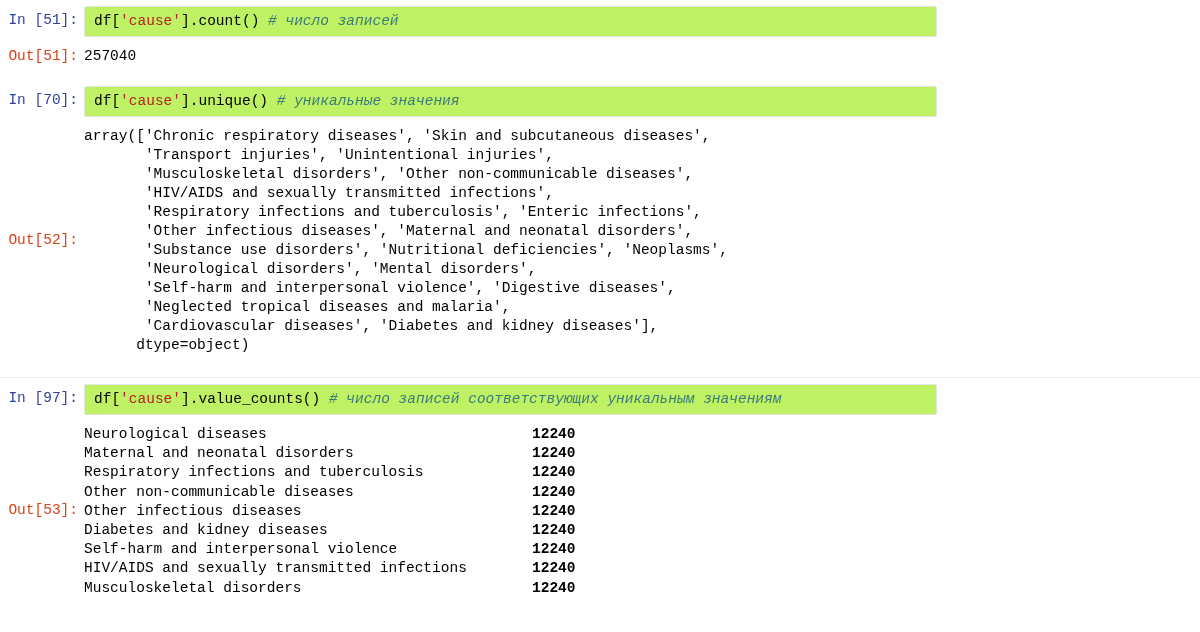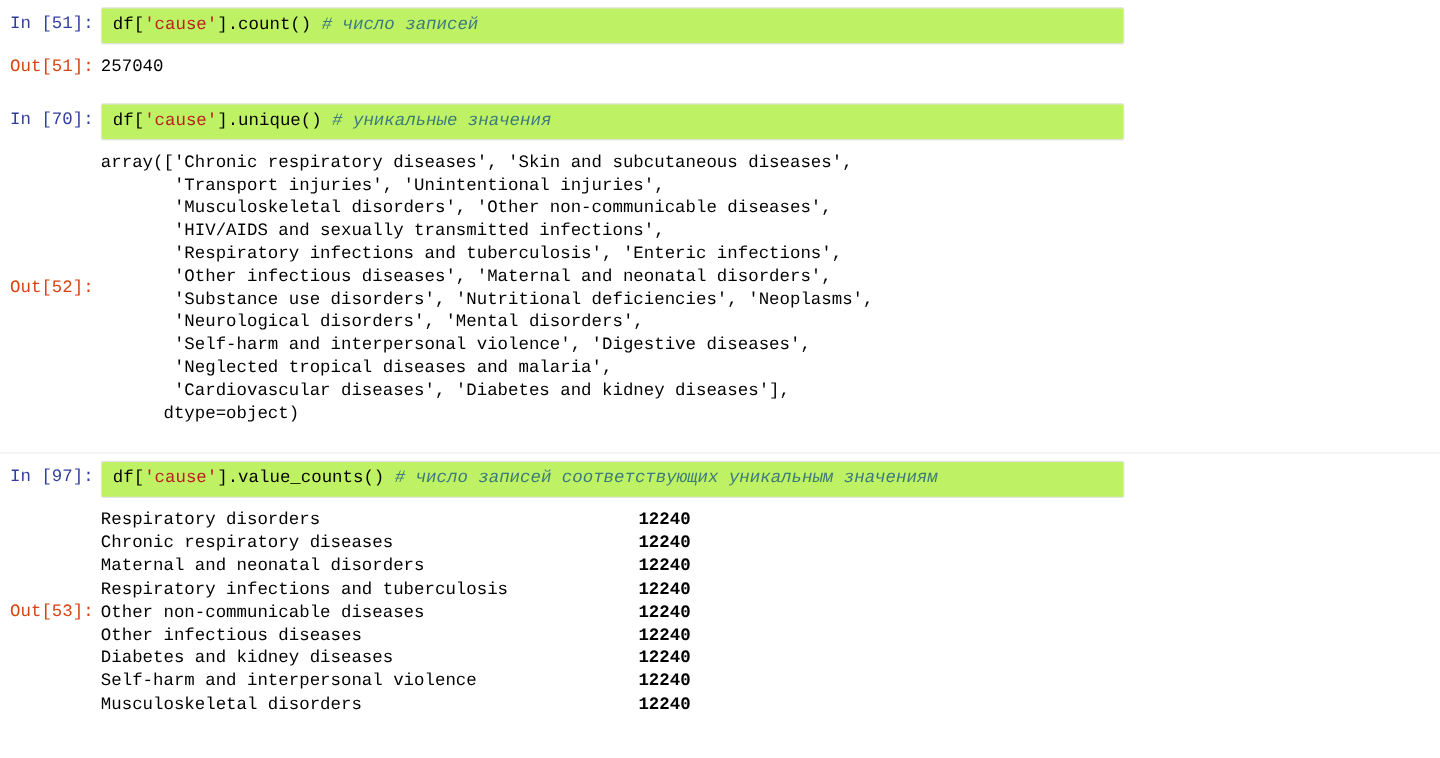--- a/index.html
+++ b/index.html
@@ -171,25 +171,21 @@
       <div class="input-area">
         <div class="code"><span class="tok-plain">df[</span><span class="tok-str">'cause'</span><span class="tok-plain">].value_counts() </span><span class="tok-cmt"># число записей соответствующих уникальным значениям</span></div>
       </div>
     </div>
     <div class="output-row">
       <div class="prompt prompt-out">Out[53]:</div>
       <div class="output-area">
         <table class="vc-table">
           <tbody id="vc-body">
               <tr>
-                <td class="vc-label">Respiratory disorders</td>
-                <td class="vc-value">12240</td>
-              </tr>
-              <tr>
-                <td class="vc-label">Chronic respiratory diseases</td>
+                <td class="vc-label">Neurological diseases</td>
                 <td class="vc-value">12240</td>
               </tr>
               <tr>
                 <td class="vc-label">Maternal and neonatal disorders</td>
                 <td class="vc-value">12240</td>
               </tr>
               <tr>
                 <td class="vc-label">Respiratory infections and tuberculosis</td>
                 <td class="vc-value">12240</td>
               </tr>
@@ -200,20 +196,24 @@
               <tr>
                 <td class="vc-label">Other infectious diseases</td>
                 <td class="vc-value">12240</td>
               </tr>
               <tr>
                 <td class="vc-label">Diabetes and kidney diseases</td>
                 <td class="vc-value">12240</td>
               </tr>
               <tr>
                 <td class="vc-label">Self-harm and interpersonal violence</td>
+                <td class="vc-value">12240</td>
+              </tr>
+              <tr>
+                <td class="vc-label">HIV/AIDS and sexually transmitted infections</td>
                 <td class="vc-value">12240</td>
               </tr>
               <tr>
                 <td class="vc-label">Musculoskeletal disorders</td>
                 <td class="vc-value">12240</td>
               </tr>
             </tbody>
         </table>
       </div>
     </div>

